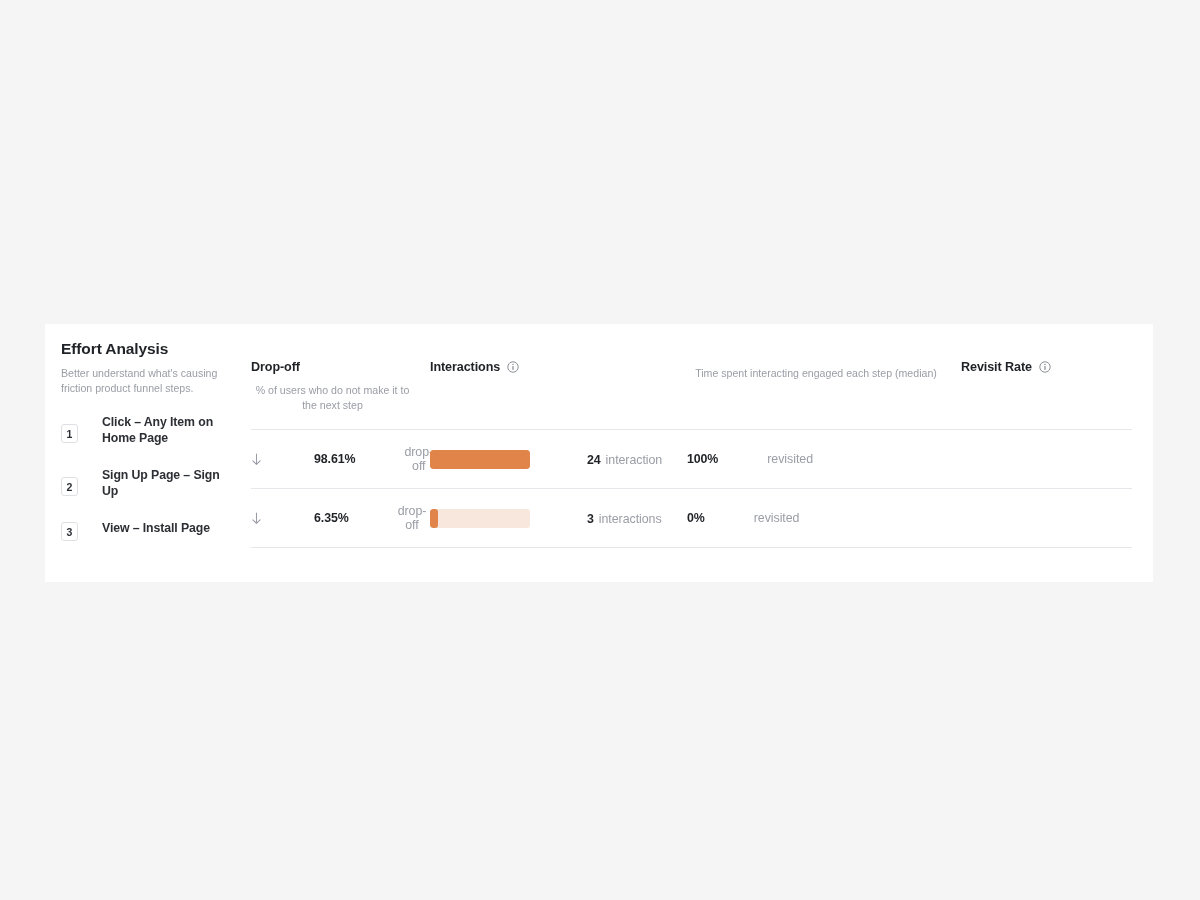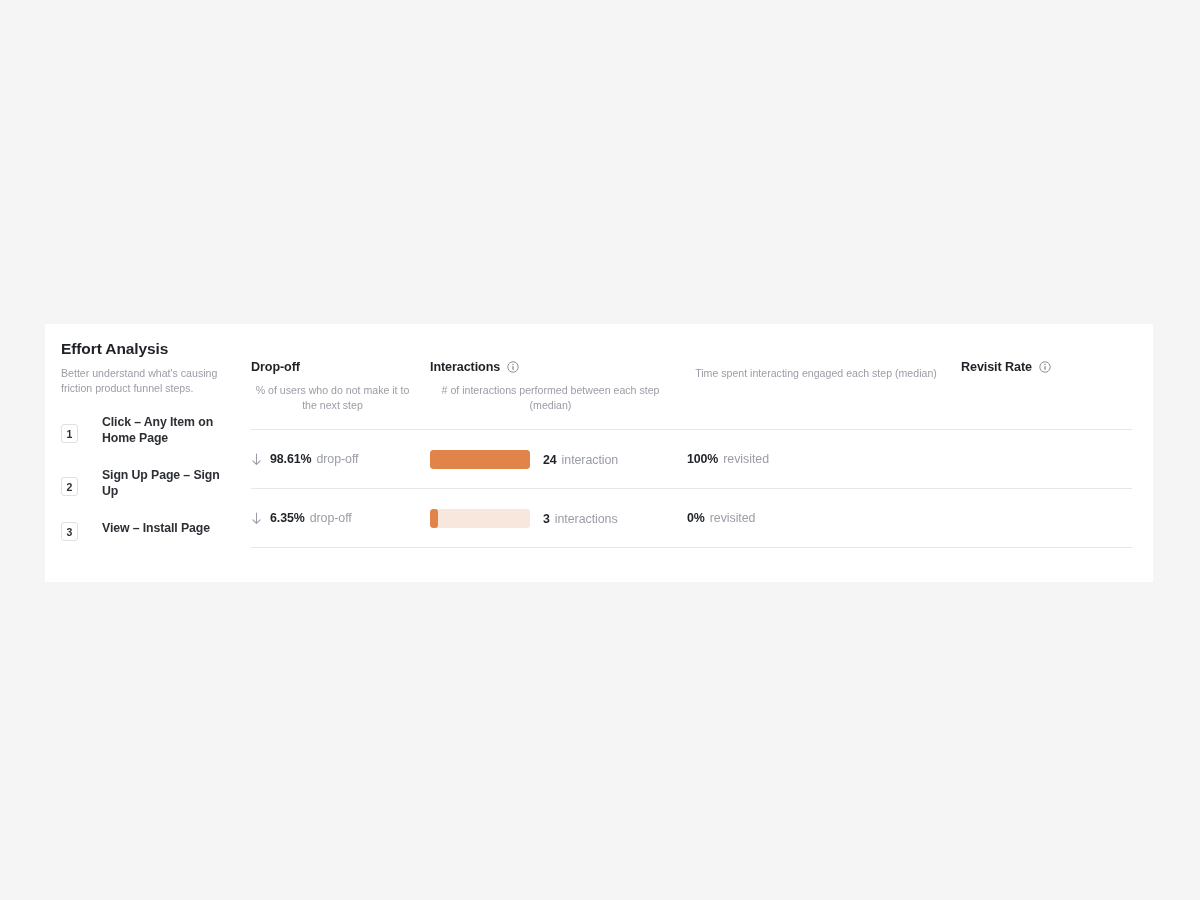--- a/index.html
+++ b/index.html
@@ -147,20 +147,21 @@
   .drow {
     height: 58px;
     align-items: center;
   }
 
   .cell {
     display: flex;
     align-items: center;
     padding-right: 16px;
     height: 58px;
+    gap: 44px;
   }
 
   .arrow-icon {
     color: #9A9DA5;
     margin-right: 8px;
     display: inline-flex;
     align-items: center;
   }
   .arrow-icon svg { display: block; }
 
@@ -254,21 +255,20 @@
           <div class="hdr-title">
             <span>Interactions</span>
             <span class="info-icon">
               <svg width="12" height="12" viewBox="0 0 12 12" fill="none">
                 <circle cx="6" cy="6" r="5.2" stroke="currentColor" stroke-width="1"></circle>
                 <circle cx="6" cy="3.4" r="0.72" fill="currentColor"></circle>
                 <rect x="5.35" y="4.9" width="1.3" height="4" rx="0.55" fill="currentColor"></rect>
               </svg>
             </span>
           </div>
-          <div class="hdr-desc"># of interactions performed between each step (median)</div>
         </div>
 
         <div class="hdr">
           <div class="hdr-desc">Time spent interacting engaged each step (median)</div>
         </div>
 
         <div class="hdr">
           <div class="hdr-title">
             <span>Revisit Rate</span>
             <span class="info-icon">

